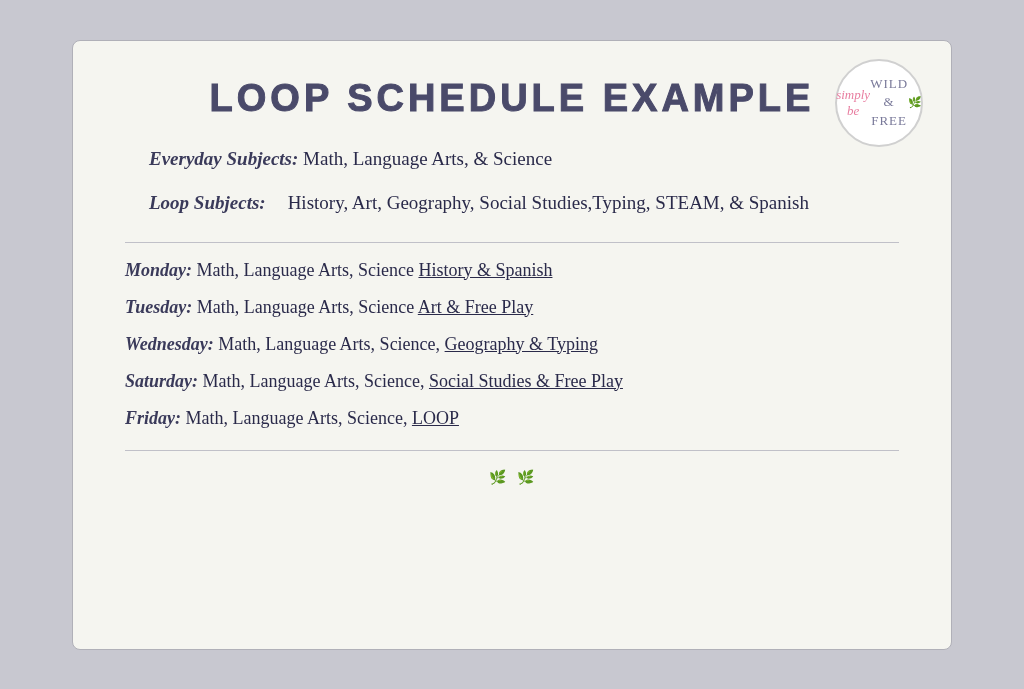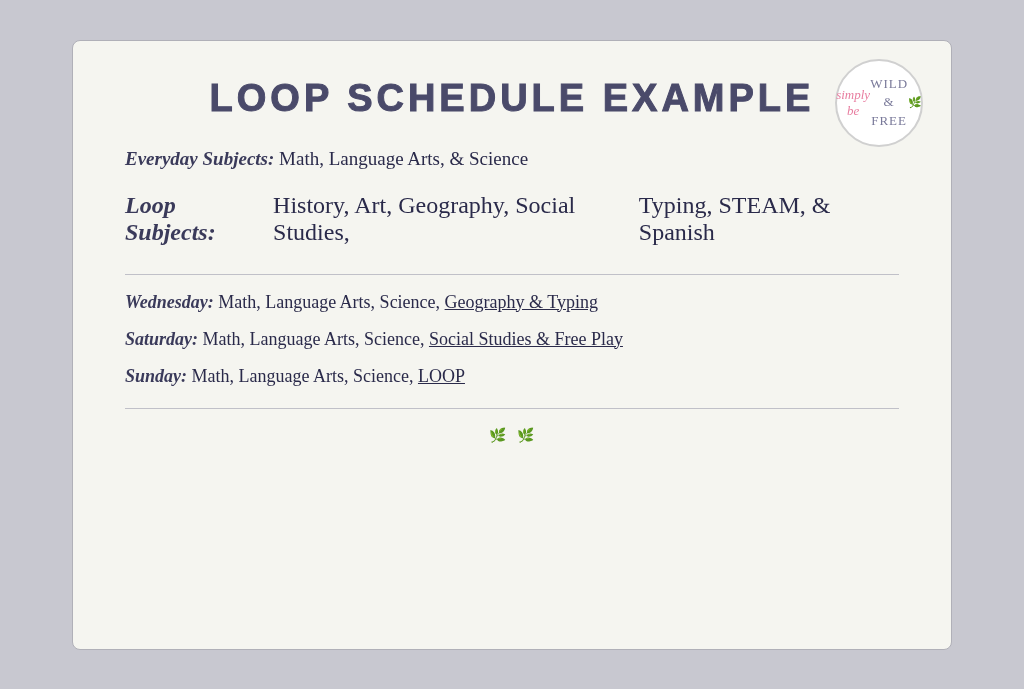--- a/index.html
+++ b/index.html
@@ -80,31 +80,32 @@
     .everyday-line {
       font-size: 19px;
       color: #2a2a4a;
       margin-bottom: 22px;
     }
 
     .label-italic {
       font-style: italic;
       font-weight: bold;
       color: #3a3a5a;
+      margin-left: 24px;
     }
 
     .loop-section {
       margin-bottom: 28px;
     }
 
     .loop-subjects-container {
       display: flex;
       align-items: center;
-      gap: 8px;
-      font-size: 24px;
+      gap: 22px;
+      font-size: 19px;
       color: #2a2a4a;
     }
 
     .loop-subjects-text {
       display: flex;
       flex-direction: row;
     }
 
     .daily-schedule {
       margin-top: 8px;
@@ -175,36 +176,46 @@
         <span>History, Art, Geography, Social Studies,</span>
         <span>Typing, STEAM, &amp; Spanish</span>
       </div>
     </div>
   </div>
 
   <hr class="divider">
 
   <div class="daily-schedule">
 
-
+    <div class="day-line">
+      <span class="day-label">Monday:</span>
+      <span> Math, Language Arts, Science </span>
+      <span class="loop-highlight">History &amp; Spanish</span>
+    </div>
+
+    <div class="day-line">
+      <span class="day-label">Tuesday:</span>
+      <span> Math, Language Arts, Science </span>
+      <span class="loop-highlight">Art &amp; Free Play</span>
+    </div>
 
     <div class="day-line">
       <span class="day-label">Wednesday:</span>
       <span> Math, Language Arts, Science, </span>
       <span class="loop-highlight">Geography &amp; Typing</span>
     </div>
 
     <div class="day-line">
       <span class="day-label">Saturday:</span>
       <span> Math, Language Arts, Science, </span>
       <span class="loop-highlight">Social Studies &amp; Free Play</span>
     </div>
 
     <div class="day-line">
-      <span class="day-label">Sunday:</span>
+      <span class="day-label">Friday:</span>
       <span> Math, Language Arts, Science, </span>
       <span class="loop-highlight">LOOP</span>
     </div>
 
   </div>
 
   <hr class="divider">
   <div class="footer">
     <span class="footer-leaf">🌿</span>
     <span class="footer-leaf">🌿</span>

